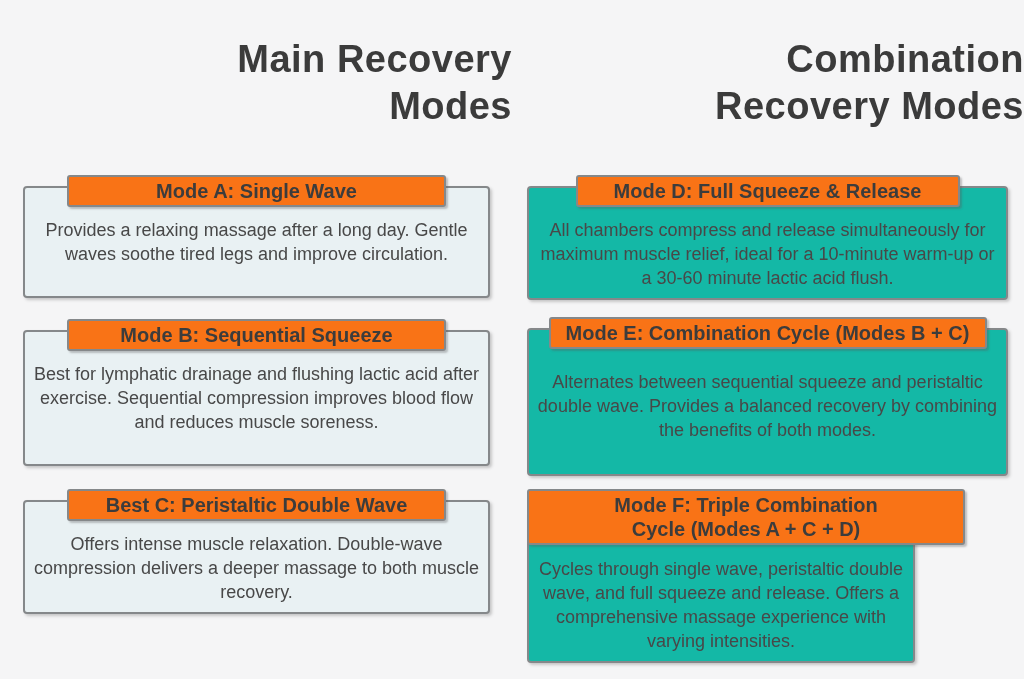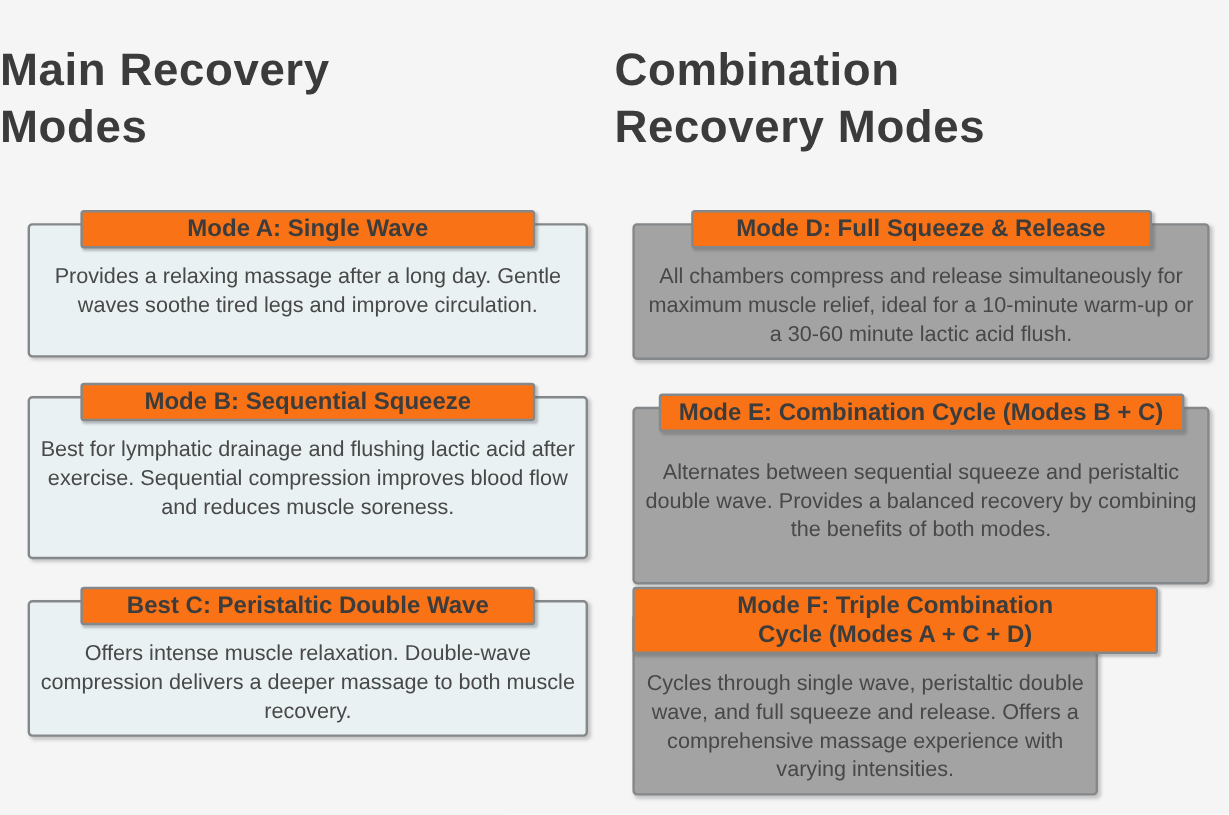--- a/index.html
+++ b/index.html
@@ -9,37 +9,37 @@
     height: 679px;
     background: #f5f5f6;
     overflow: hidden;
     font-family: "Liberation Sans", sans-serif;
     color: #3b3b3b;
   }
   .col-title {
     position: absolute;
     top: 36px;
     width: 512px;
-    text-align: left;
+    text-align: right;
     font-size: 38px;
     line-height: 47px;
     font-weight: 700;
     color: #3b3b3b;
     white-space: pre-line;
     letter-spacing: 0.5px;
   }
   .title-left  { left: 0; }
   .title-right { left: 512px; }
 
   .mode-card { position: absolute; }
   .pos-a { left: 23px;  top: 175px; width: 467px; }
   .pos-b { left: 23px;  top: 319px; width: 467px; }
   .pos-c { left: 23px;  top: 489px; width: 467px; }
   .pos-d { left: 527px; top: 175px; width: 481px; }
-  .pos-e { left: 527px; top: 328px; width: 481px; }
+  .pos-e { left: 527px; top: 317px; width: 481px; }
   .pos-f { left: 527px; top: 489px; width: 388px; }
 
   .mode-header {
     position: relative;
     z-index: 2;
     box-sizing: border-box;
     margin: 0 auto;
     background: #f97316;
     border: 2px solid #85888a;
     border-radius: 3px;
@@ -64,21 +64,21 @@
     border: 2px solid #85888a;
     border-radius: 4px;
     box-shadow: 2px 2px 3px rgba(90, 90, 90, 0.3);
     padding: 30px 8px 8px 8px;
     text-align: center;
     font-size: 18px;
     line-height: 24px;
     color: #484848;
   }
   .bg-blue  { background: #e9f1f3; text-align: center; }
-  .bg-white { background: #a3a3a3; }
+  .bg-white { background: #14b8a6; }
 
   .h-a { min-height: 112px; }
   .h-b { min-height: 136px; }
   .h-c { min-height: 113px; }
   .h-d { min-height: 112px; }
   .h-e { min-height: 148px; padding-top: 40px; }
   .h-f { min-height: 144px; padding-top: 44px; margin-top: -34px; }
 </style>
 </head>
 <body>

